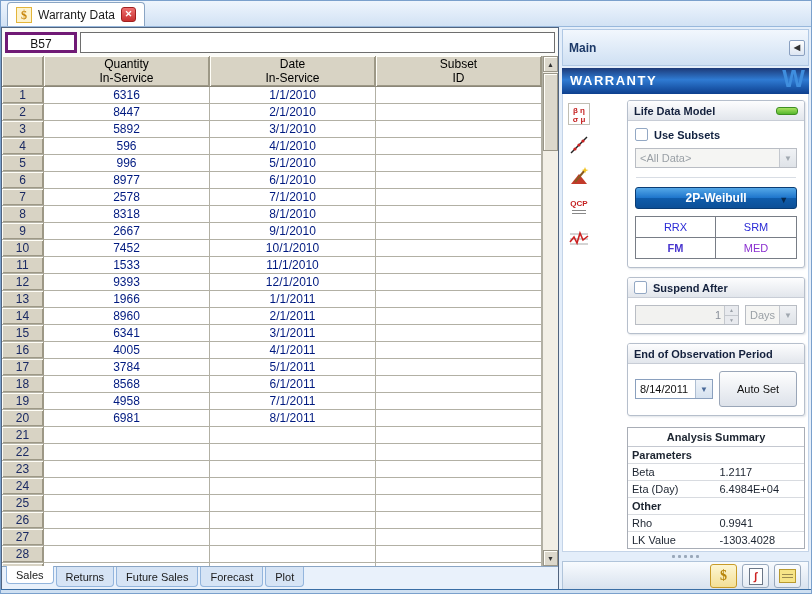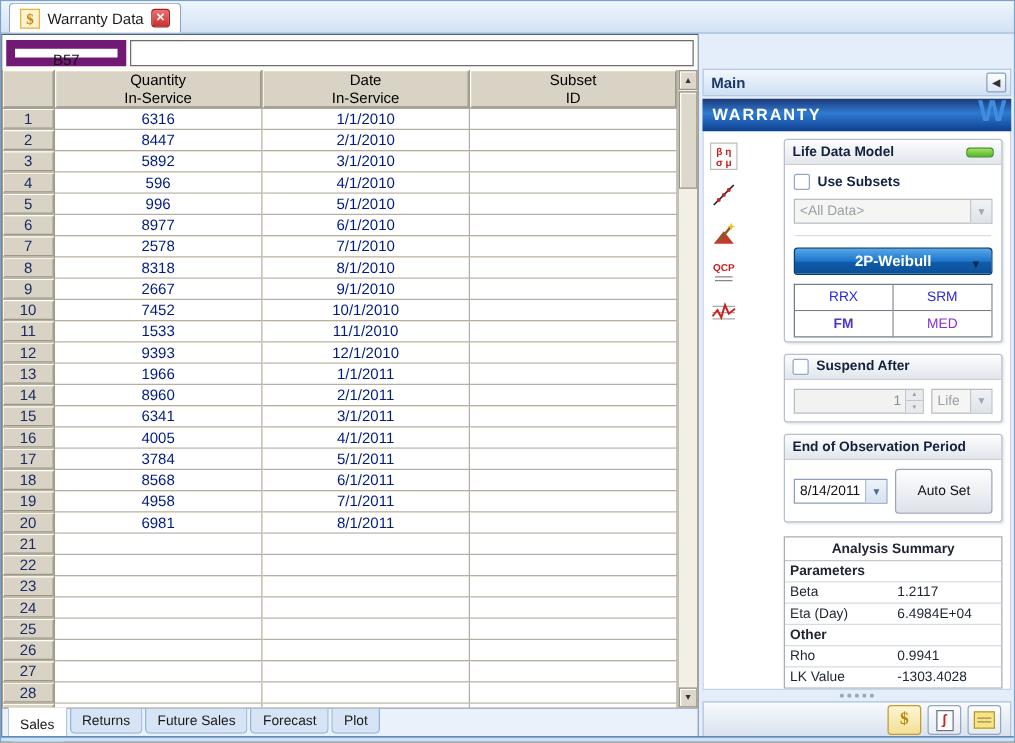--- a/index.html
+++ b/index.html
@@ -18,21 +18,21 @@
     display:grid; place-items:center; font-family:"Liberation Serif",serif; font-weight:bold;
     font-size:12px; color:#c8860a; }
   .close-ic { width:15px; height:15px; background:linear-gradient(#ee7070,#c83030);
     border:1px solid #a02020; border-radius:3px; color:#fff; font-size:9px; font-weight:bold;
     display:grid; place-items:center; line-height:1; }
 
   
   #sheet { position:absolute; left:0; top:26px; width:558px; height:564px;
     background:#fbfbf8; border:1px solid #51647f; display:flex; flex-direction:column; }
   #formula-row { height:28px; display:flex; align-items:center; padding:3px; gap:3px; background:#fbfbf8; }
-  #cellref { width:96px; height:21px; background:#fff; border:7px solid #701a75;
+  #cellref { width:72px; height:21px; background:#fff; border:3px solid #701a75;
     font-size:12px; text-align:center; line-height:19px; color:#111; }
   #formulabar { flex:1; height:21px; background:#fff; border:1px solid #6e6e6e;
     font-size:12px; padding:0 4px; line-height:19px; color:#111; }
 
   #gridwrap { flex:1; position:relative; overflow:hidden; background:#a16207; }
   #grid { position:absolute; left:0; top:0; width:540px; }
   .ghead { display:flex; height:31px; }
   .hc { background:#d8d3c4; box-shadow:inset 1px 1px 0 #fffef8, inset -1px -1px 0 #9d9886;
     border-right:1px solid #9d9886; border-bottom:1px solid #8a8678;
     display:flex; flex-direction:column; align-items:center; justify-content:center;
@@ -55,28 +55,28 @@
   .sthumb { height:78px; margin-top:1px; background:#dcd8cc; border:1px solid #9a9688;
     box-shadow:inset 1px 1px 0 #fffef8; }
   .strack { flex:1; }
 
   
   #sheettabs { height:24px; background:#e9f1fb; border-top:1px solid #8aa5c4;
     display:flex; align-items:flex-start; padding-left:4px; gap:2px; }
   .stab { height:20px; padding:0 9px; font-size:11px; color:#1a1a1a;
     background:#d6e4f5; border:1px solid #93b5dd; border-top:none; border-radius:0 0 4px 4px;
     display:flex; align-items:center; }
-  .stab.active { background:#fff; position:relative; top:-1px; height:28px; }
+  .stab.active { background:#fff; position:relative; top:-1px; height:18px; }
 
   
   #panel { position:absolute; left:558px; top:26px; right:0; height:564px;
     background:#e4eefa; padding:2px 2px 0 3px; display:flex; flex-direction:column; }
-  #mainbar { height:22px; background:linear-gradient(#f2f7fd,#cfe0f3); border:1px solid #b0c8e4;
+  #mainbar { height:37px; background:linear-gradient(#f2f7fd,#cfe0f3); border:1px solid #b0c8e4;
     display:flex; align-items:center; justify-content:space-between; padding:0 3px 0 6px;
-    font-weight:bold; font-size:12px; color:#1c3968;margin-top:26px; }
+    font-weight:bold; font-size:12px; color:#1c3968; }
   .collapse-btn { width:16px; height:16px; background:linear-gradient(#ffffff,#dde6f2);
     border:1px solid #8aa0c0; border-radius:2px; display:grid; place-items:center;
     font-size:8px; color:#333; }
   #banner { height:26px; margin-top:2px; position:relative; overflow:hidden;
     background:linear-gradient(180deg,#1d3a78 0%,#2f7bd3 45%,#0d3f8e 100%);
     color:#fff; font-weight:bold; font-size:13px; letter-spacing:1.5px;
     line-height:26px; padding-left:8px; }
   #banner .wm { position:absolute; right:4px; top:-2px; font-size:24px; color:#3f8ede;
     letter-spacing:0; font-weight:bold; }
   #panelbody { flex:1; background:#fff; border:1px solid #c4d4e8; border-top:none;
@@ -474,21 +474,21 @@
           </div>
           <div class="gbody inline">
             <div class="spin">
               <span class="val">1</span>
               <span class="btns">
                 <span>▲</span>
                 <span>▼</span>
               </span>
             </div>
             <div class="combo" style="flex:1">
-              <span class="txt">Life</span>
+              <span class="txt">Days</span>
               <span class="arw">▼</span>
             </div>
           </div>
         </div>
 
         <div class="group">
           <div class="group-hd">
             <span>End of Observation Period</span>
           </div>
           <div class="gbody inline">

